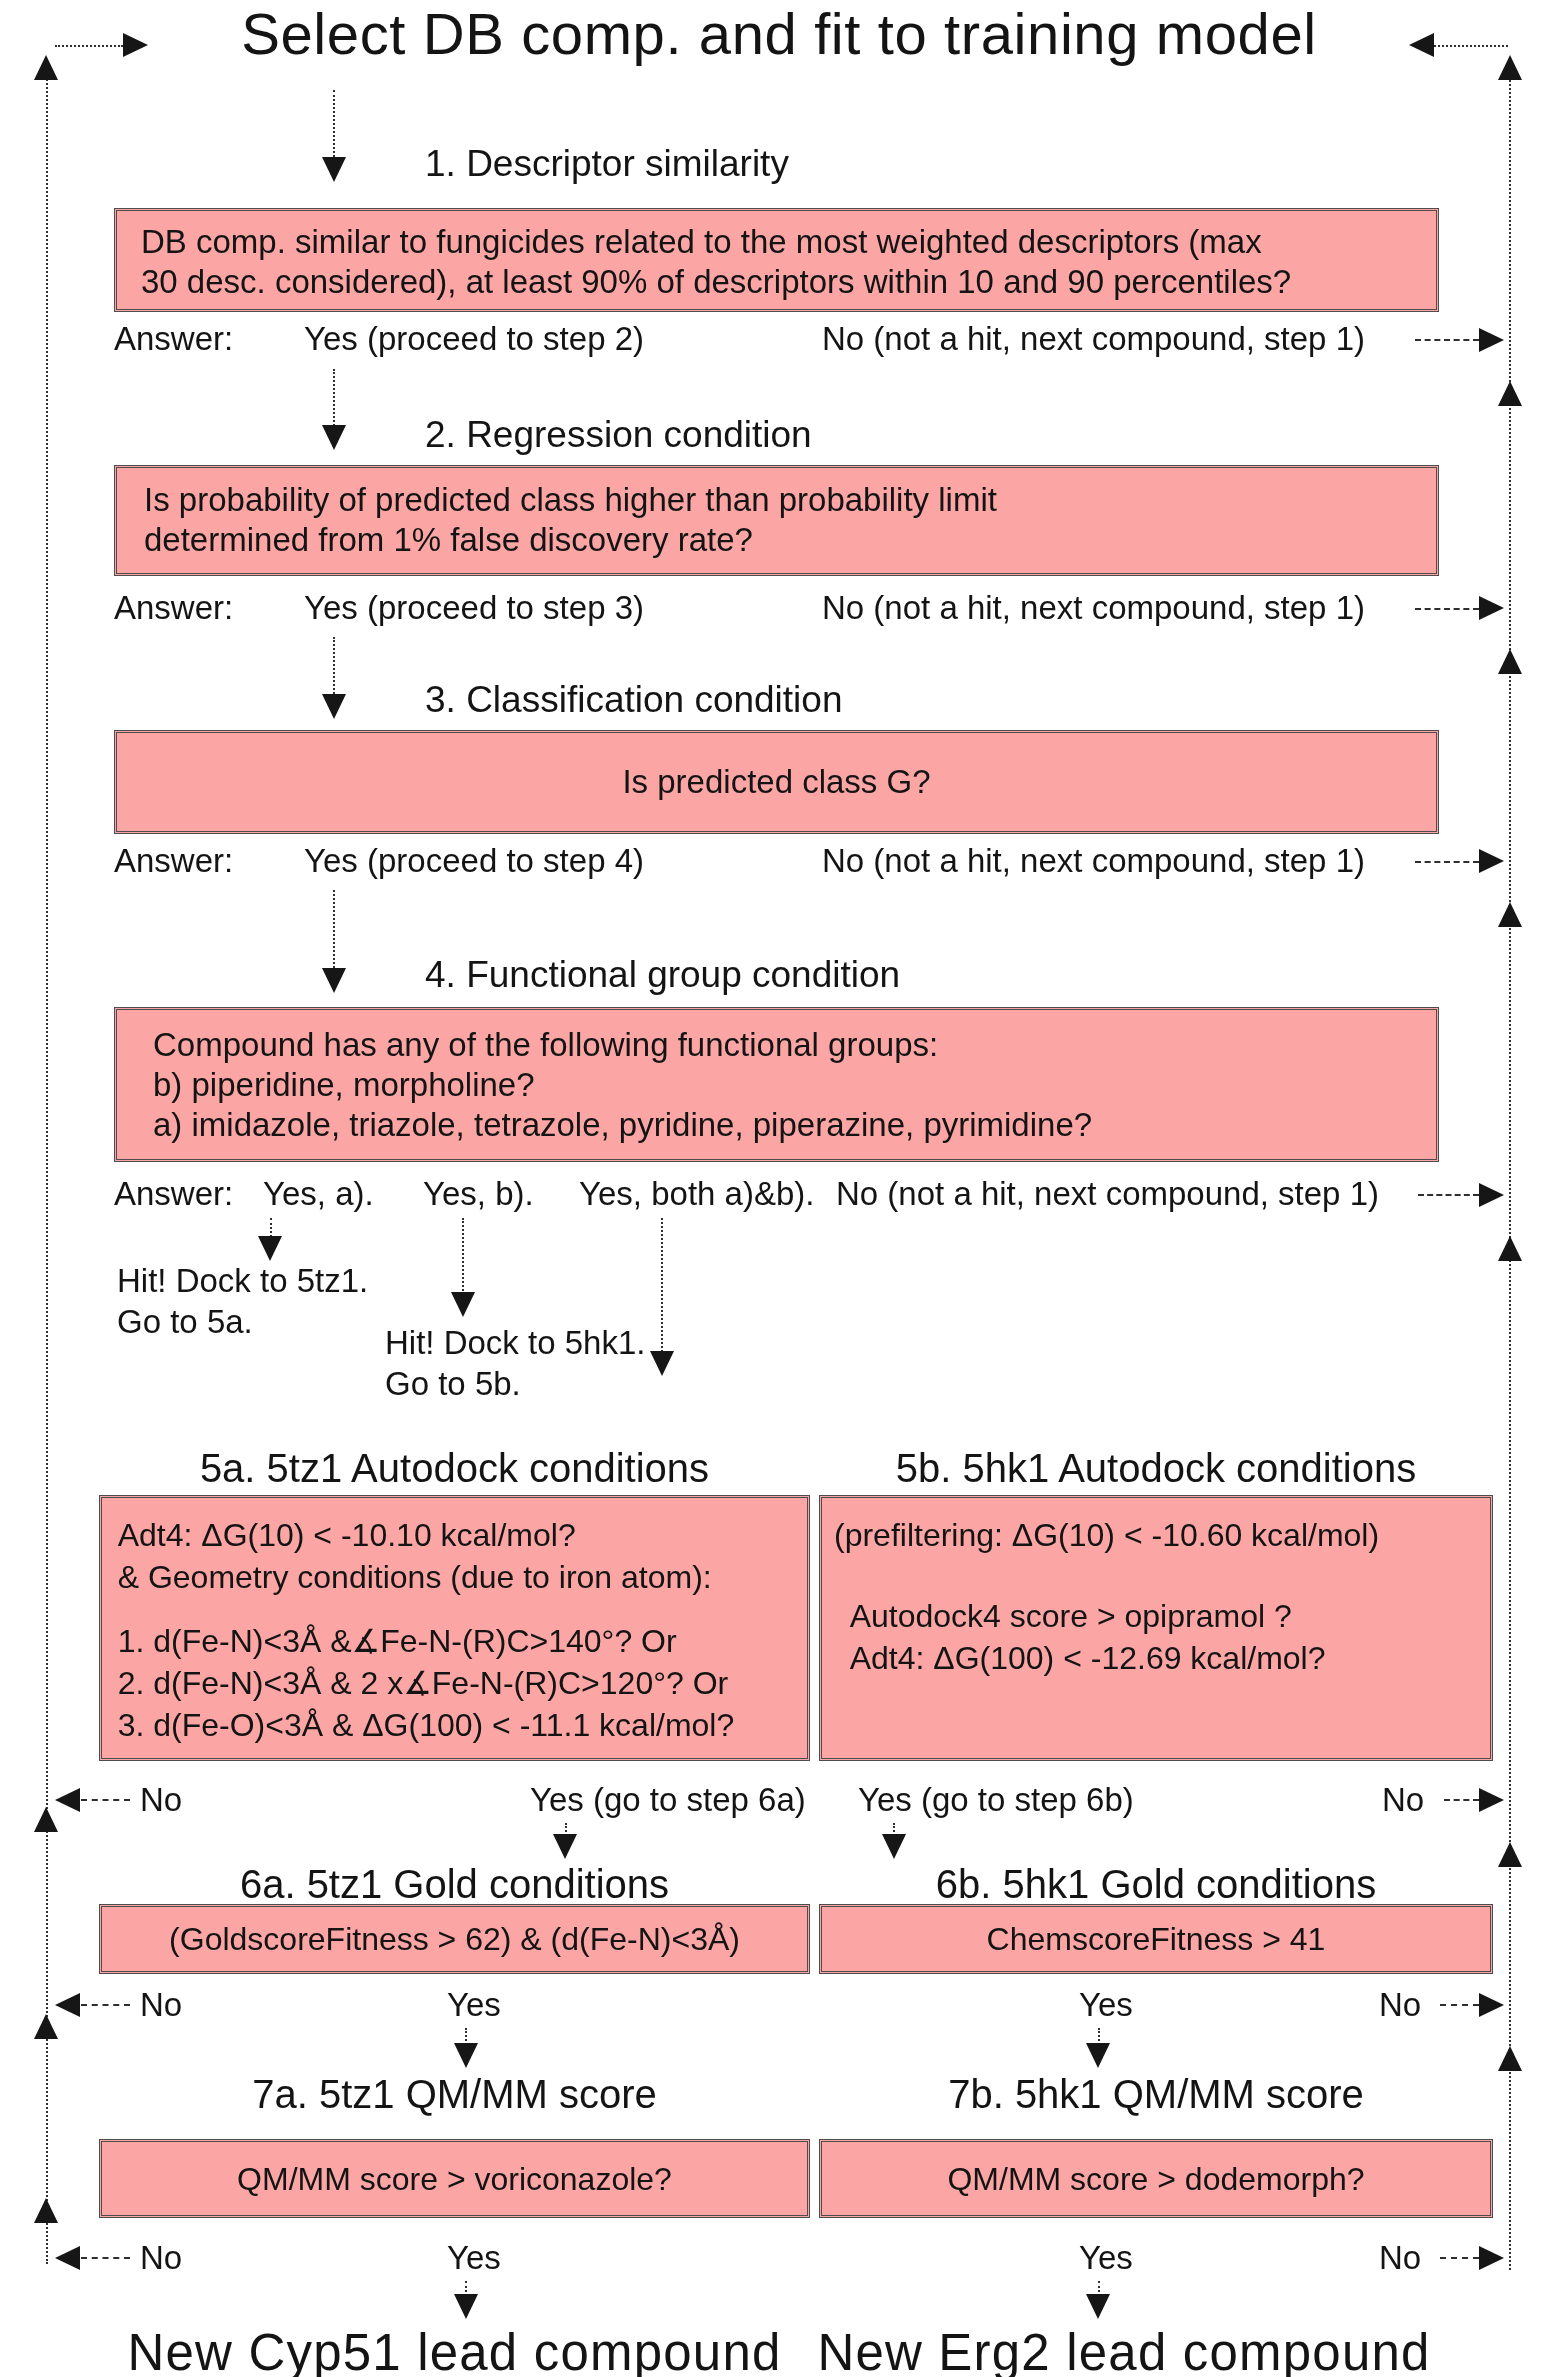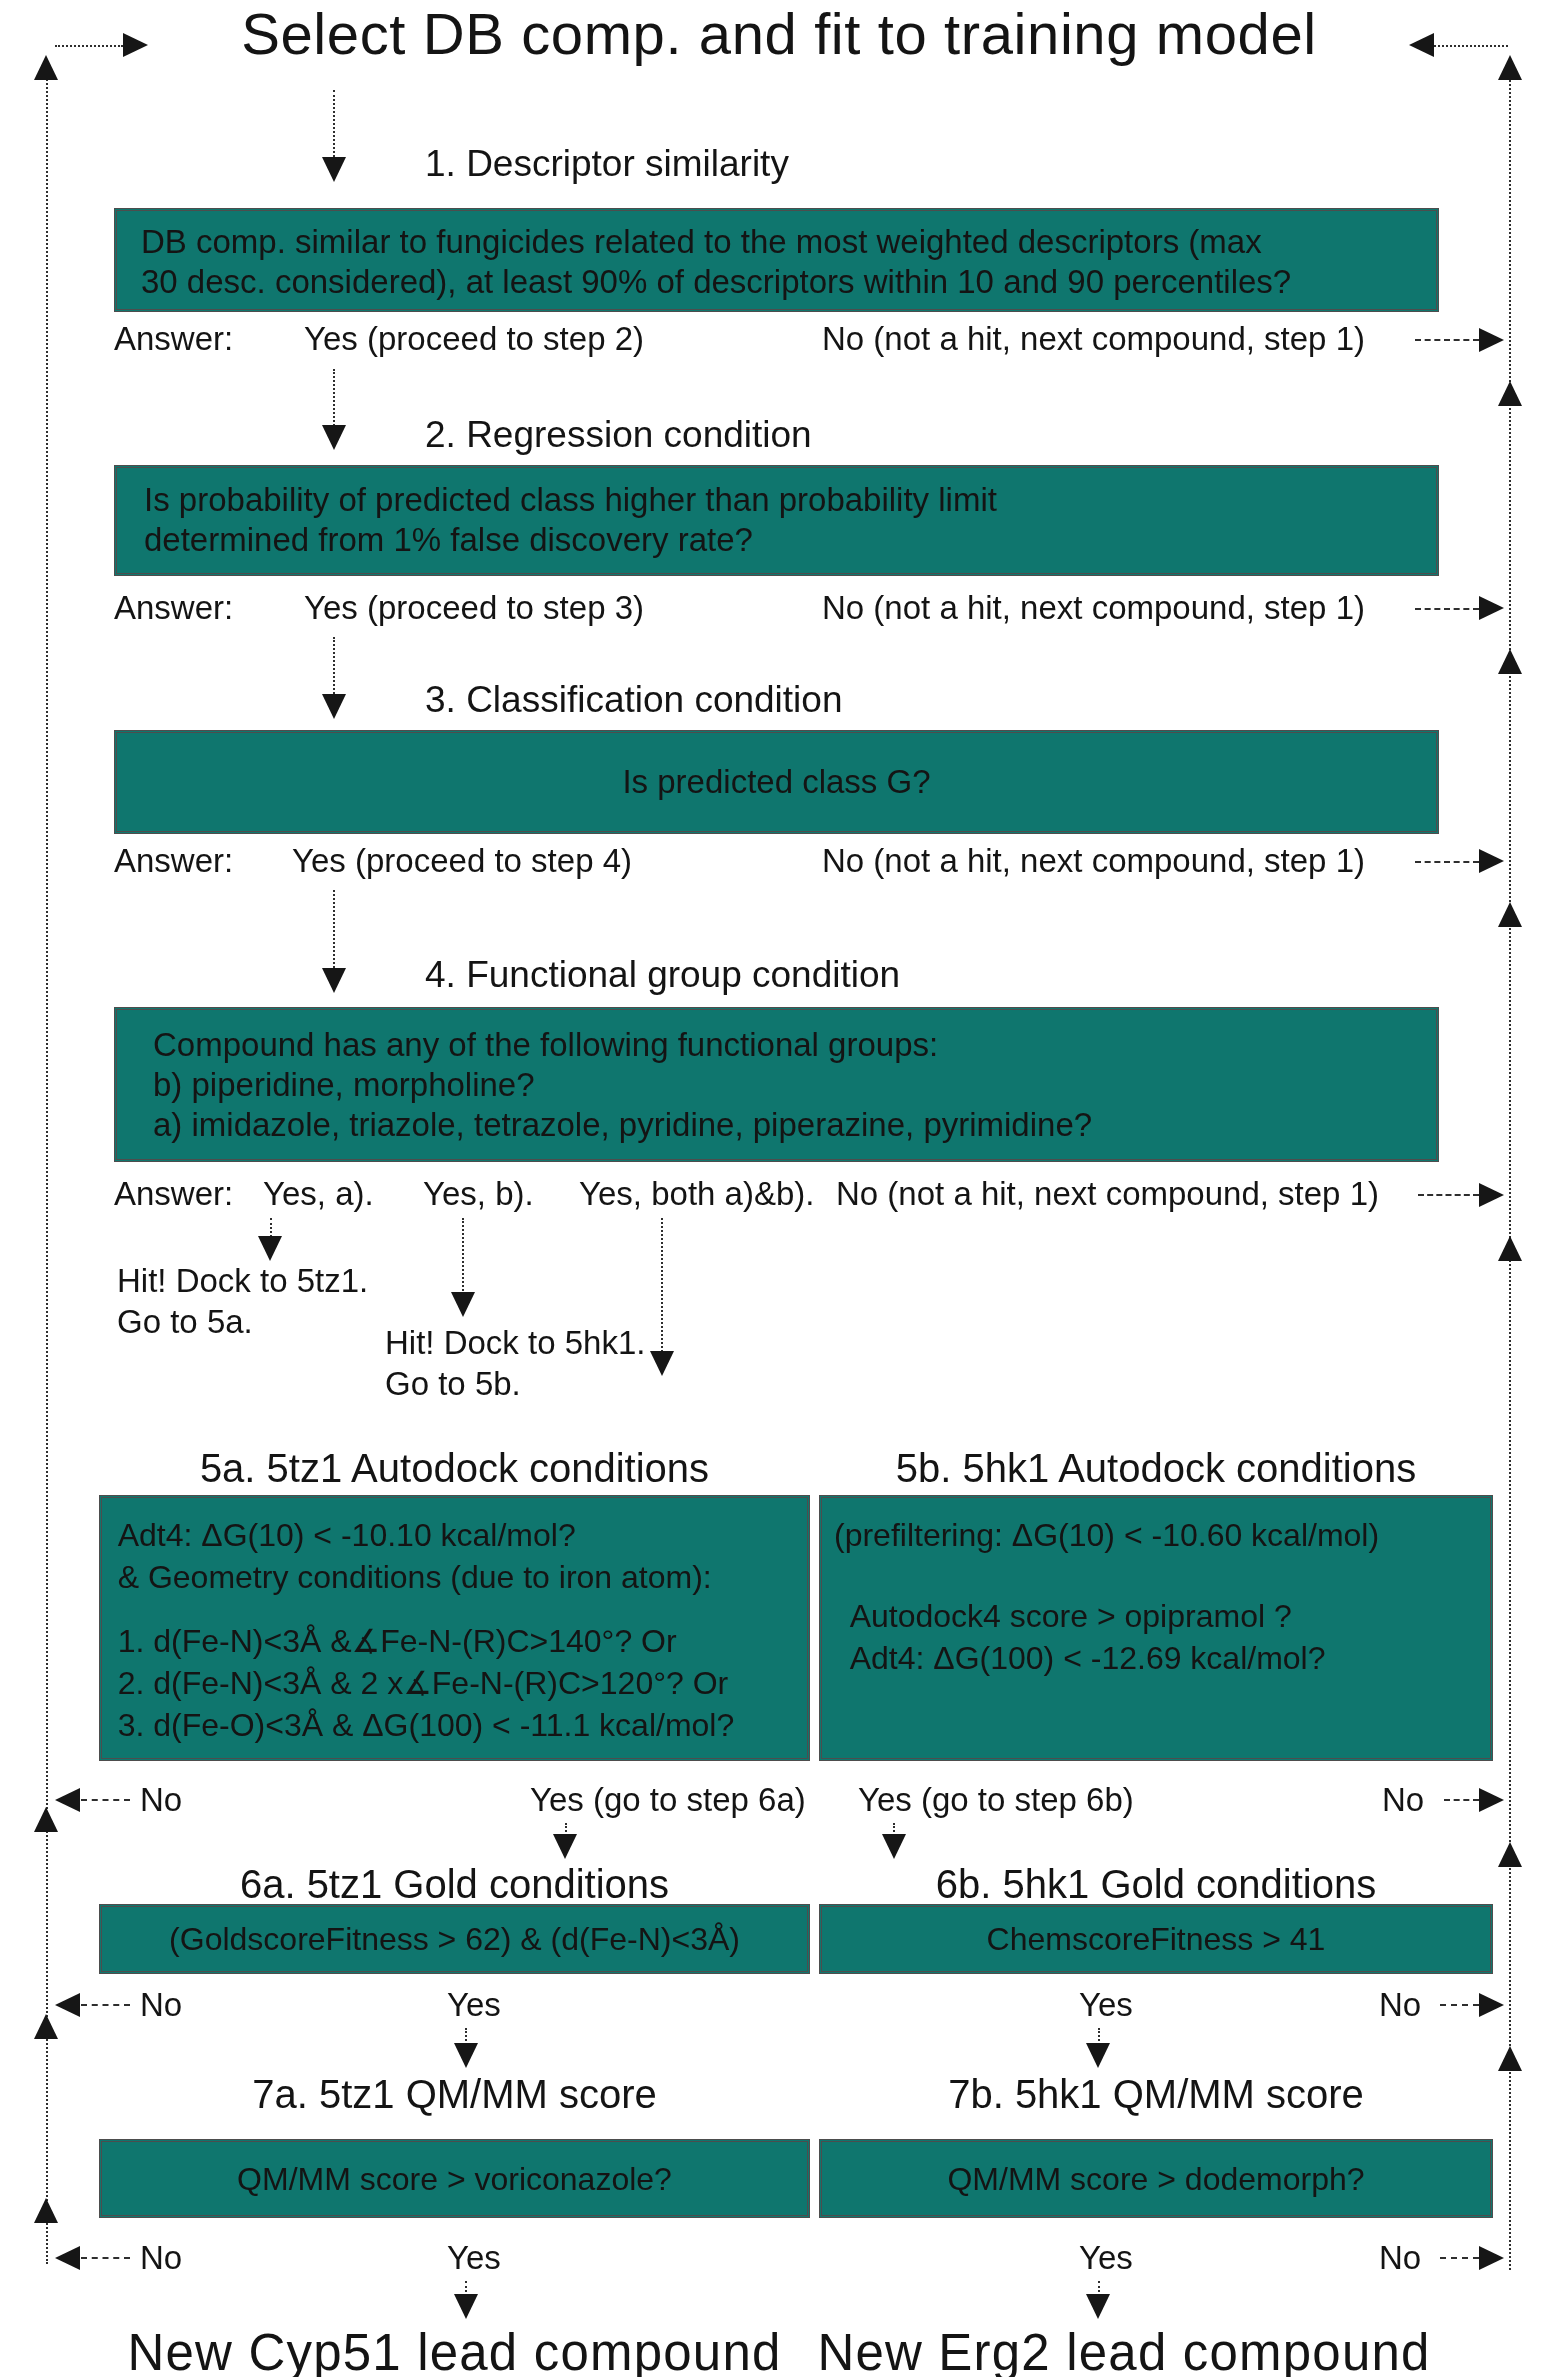--- a/index.html
+++ b/index.html
@@ -11,21 +11,21 @@
   .hline{position:absolute;height:0;border-top:2.4px dashed #2e2e2e;}
   .hline.dot{border-top-style:dotted;}
   
   .ahd{position:absolute;width:0;height:0;border-left:12.6px solid transparent;border-right:12.6px solid transparent;border-top:25px solid #161616;}
   .ahu{position:absolute;width:0;height:0;border-left:12.6px solid transparent;border-right:12.6px solid transparent;border-bottom:25px solid #161616;}
   .ahl{position:absolute;width:0;height:0;border-top:12.6px solid transparent;border-bottom:12.6px solid transparent;border-right:25px solid #161616;}
   .ahr{position:absolute;width:0;height:0;border-top:12.6px solid transparent;border-bottom:12.6px solid transparent;border-left:25px solid #161616;}
   .pagetitle{position:absolute;left:0;top:8;width:1558px;text-align:center;font-size:58px;letter-spacing:0.6px;white-space:nowrap;}
   .stephead{position:absolute;font-size:37px;white-space:nowrap;}
   .colhead{position:absolute;font-size:40px;text-align:center;white-space:nowrap;}
-  .box{position:absolute;border:3.6px double #4d4d4d;background:#0f766e;box-sizing:border-box;}
+  .box{position:absolute;border:3.6px double #4d4d4d;background:#fca5a5;box-sizing:border-box;}
   .boxtext{font-size:33px;line-height:40px;}
   .smtext{font-size:32px;line-height:42px;}
   .center{display:flex;align-items:center;justify-content:center;text-align:center;}
   .lbl{position:absolute;font-size:33px;white-space:nowrap;}
   .result{position:absolute;font-size:51px;letter-spacing:1.2px;text-align:center;white-space:nowrap;}
   .spacer36{height:22px;} .spacer64{height:39px;}
 </style>
 </head>
 <body>
 
@@ -84,21 +84,21 @@
   <div class="ahr" style="left:1479px;top:596px;"></div>
 
   <div class="vline" style="left:333px;top:637px;height:57px;"></div>
   <div class="ahd" style="left:322px;top:694px;"></div>
 
   <div class="stephead" style="left:425px;top:679px;">3. Classification condition</div>
   <div class="box center" style="left:114px;top:730px;width:1325px;height:104px;">
     <div class="boxtext">Is predicted class G?</div>
   </div>
   <div class="lbl" style="left:114px;top:842px;">Answer:</div>
-  <div class="lbl" style="left:292px;top:842px;text-align:right;">Yes (proceed to step 4)</div>
+  <div class="lbl" style="left:304px;top:842px;text-align:right;">Yes (proceed to step 4)</div>
   <div class="lbl" style="left:822px;top:842px;">No (not a hit, next compound, step 1)</div>
   <div class="hline" style="left:1415px;top:861px;width:64px;"></div>
   <div class="ahr" style="left:1479px;top:849px;"></div>
 
   <div class="vline" style="left:333px;top:890px;height:78px;"></div>
   <div class="ahd" style="left:322px;top:968px;"></div>
 
   <div class="stephead" style="left:425px;top:954px;">4. Functional group condition</div>
   <div class="box" style="left:114px;top:1007px;width:1325px;height:155px;padding:14.5px 36px;">
     <div class="boxtext">Compound has any of the following functional groups:</div>

